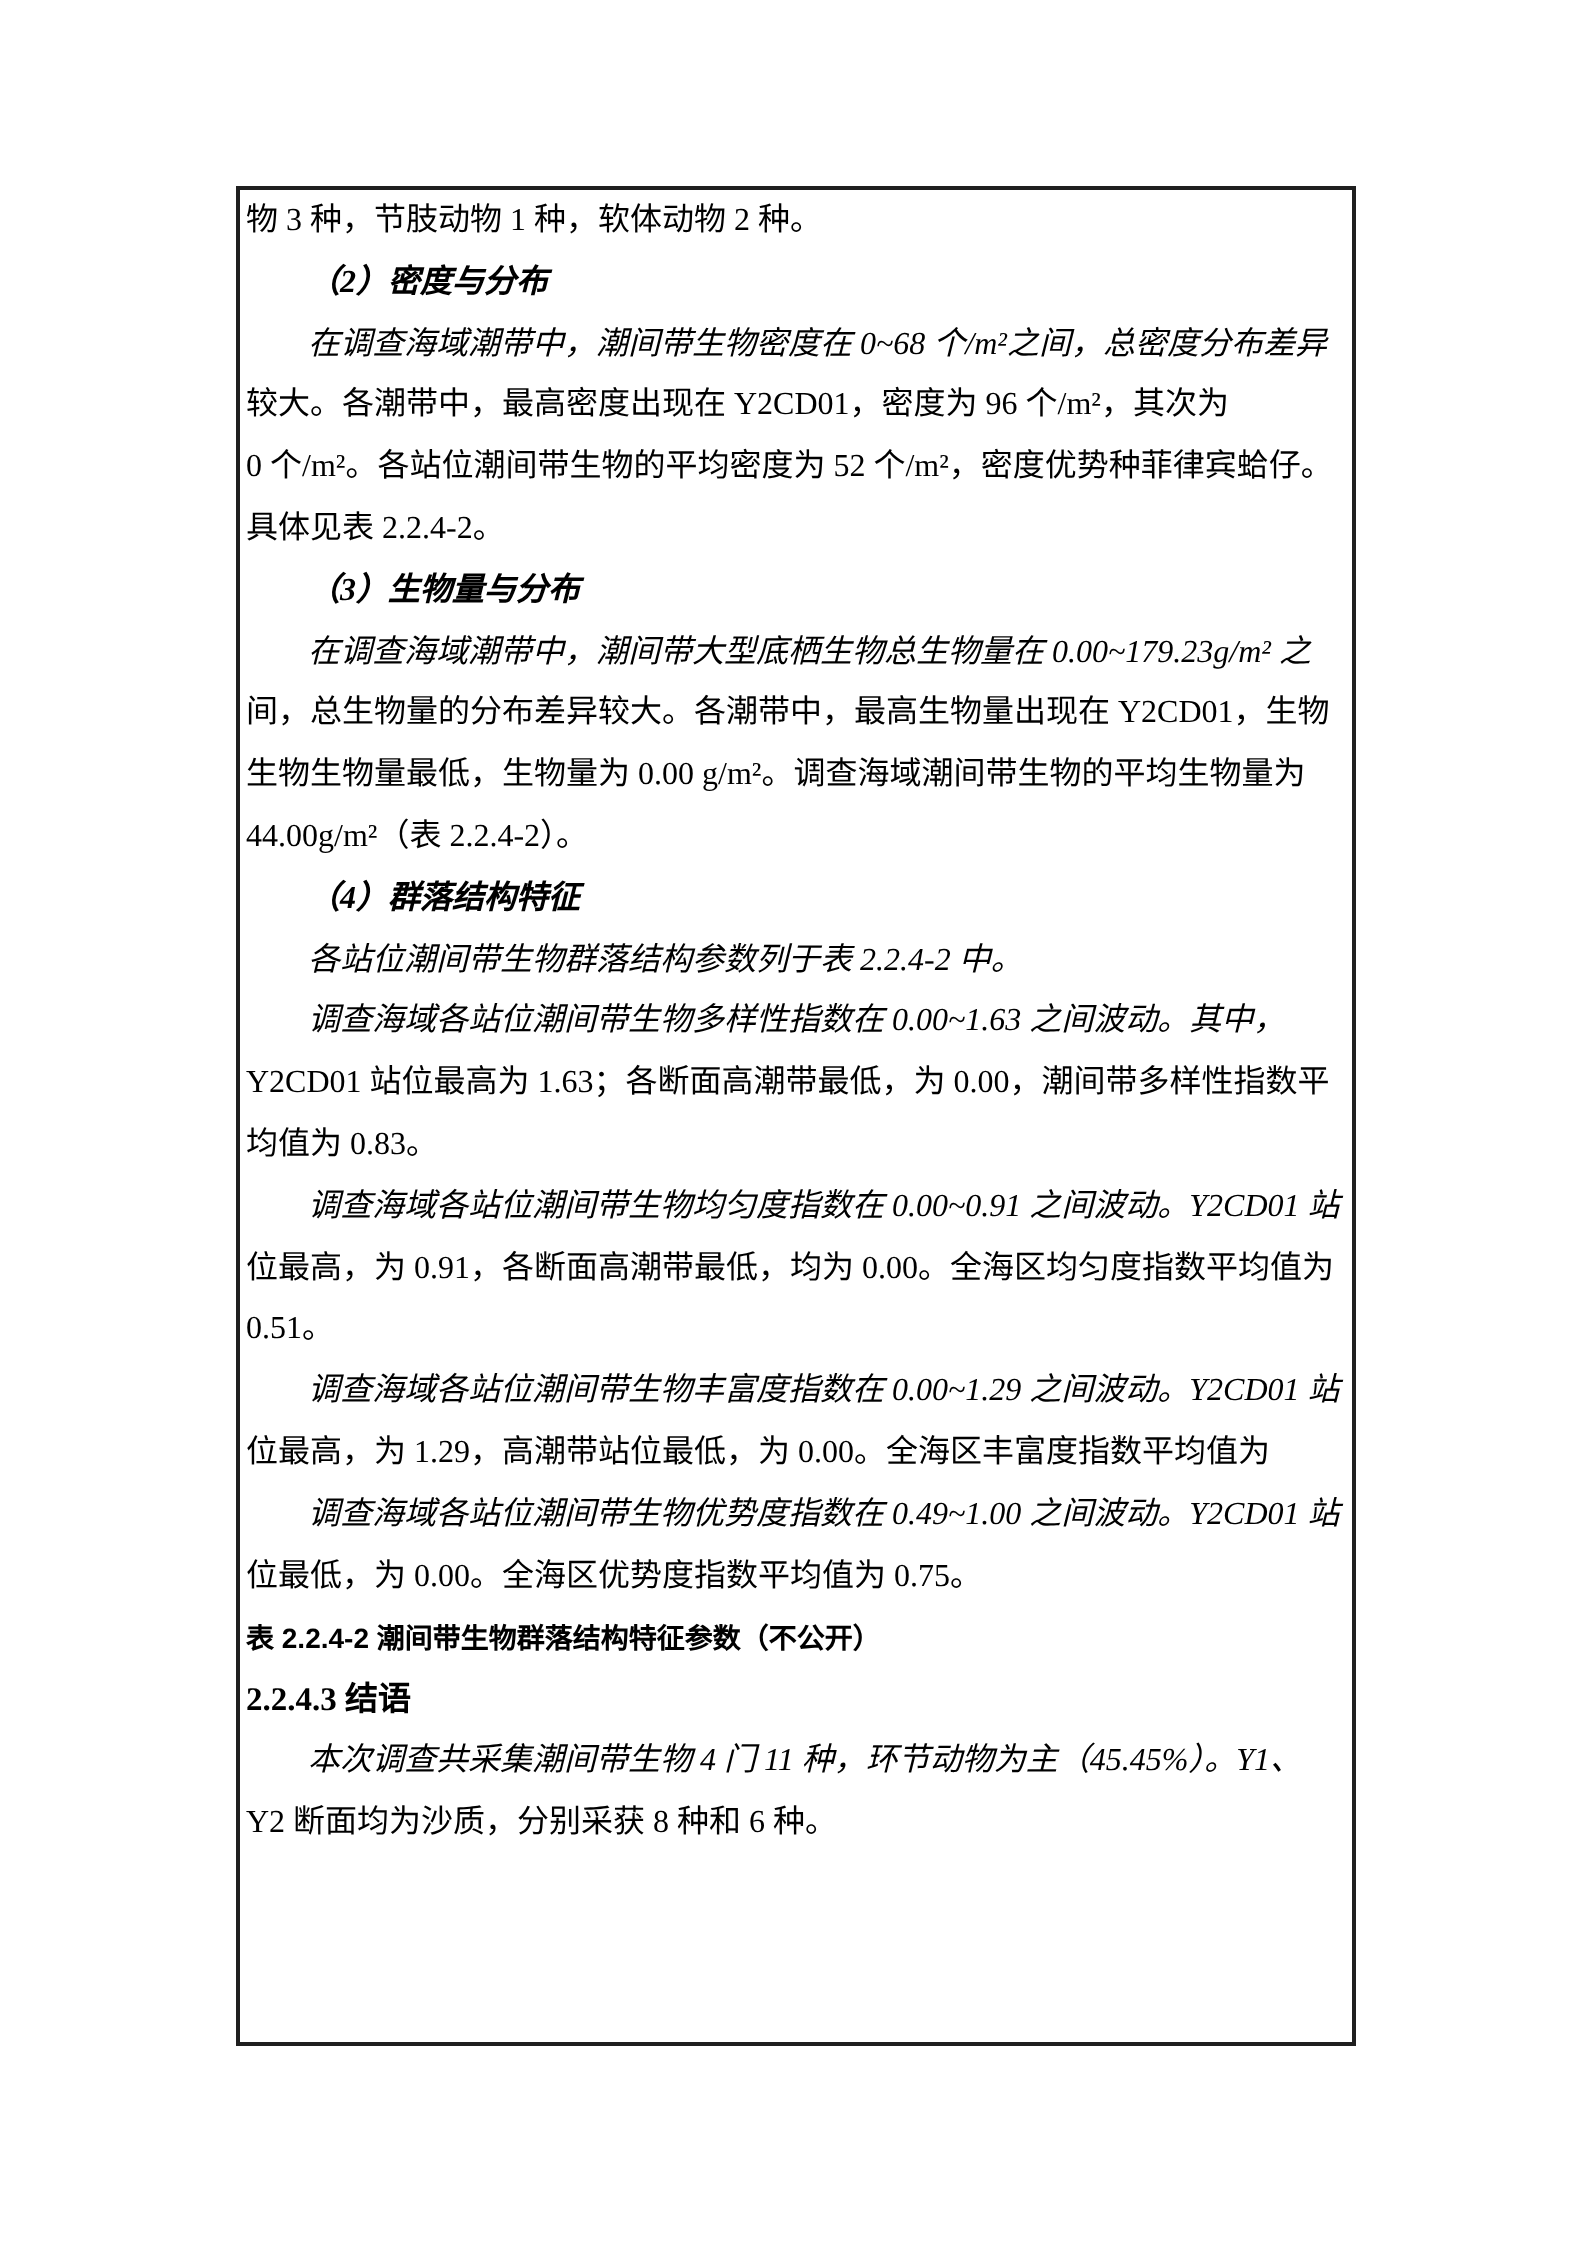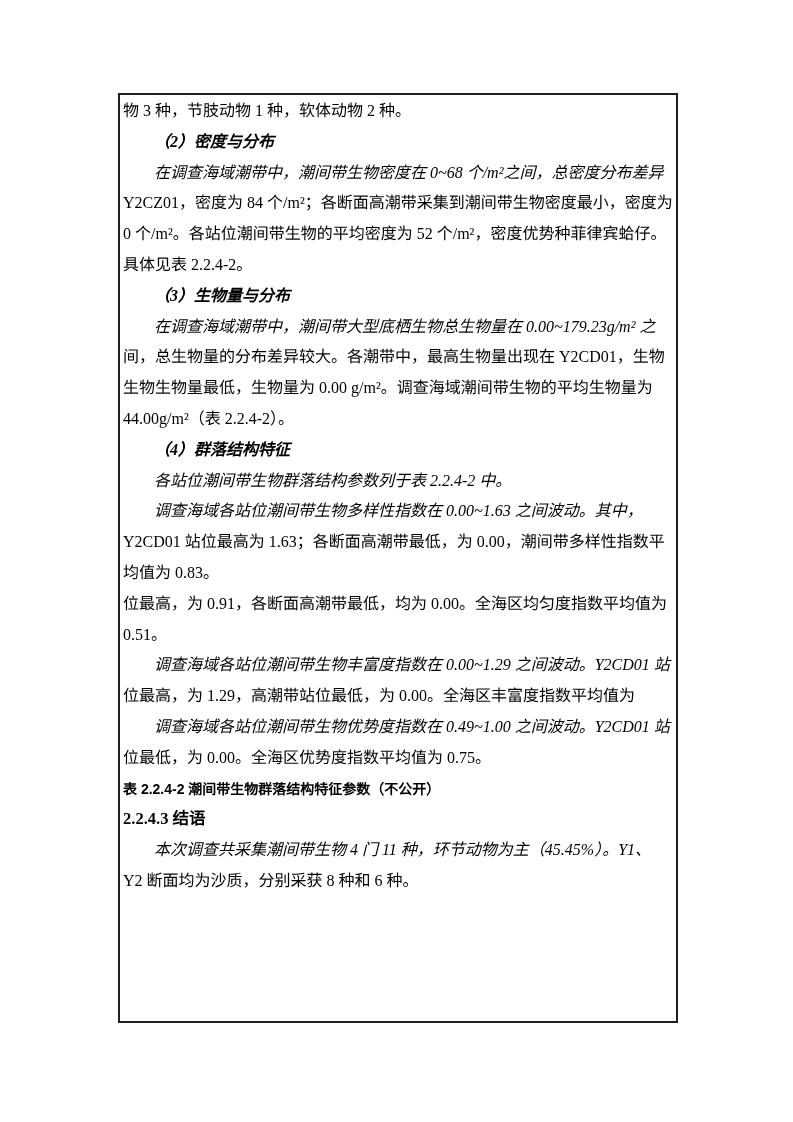--- a/index.html
+++ b/index.html
@@ -55,33 +55,34 @@
   }
 </style>
 </head>
 <body>
 
 <div class="page" style="background: rgb(255, 255, 255); color: rgb(0, 0, 0);">
   <div class="cell" style="border-color: rgb(31, 31, 31);">
       <div class="line body">物 3 种，节肢动物 1 种，软体动物 2 种。</div>
       <div class="line heading2 indent">（2）密度与分布</div>
       <div class="line body indent">在调查海域潮带中，潮间带生物密度在 0~68 个/m²之间，总密度分布差异</div>
-      <div class="line body">Y2CZ01，密度为 84 个/m²；各断面高潮带采集到潮间带生物密度最小，密度为</div>
+      <div class="line body">较大。各潮带中，最高密度出现在 Y2CD01，密度为 96 个/m²，其次为</div>
       <div class="line body">0 个/m²。各站位潮间带生物的平均密度为 52 个/m²，密度优势种菲律宾蛤仔。</div>
       <div class="line body">具体见表 2.2.4-2。</div>
       <div class="line heading2 indent">（3）生物量与分布</div>
       <div class="line body indent">在调查海域潮带中，潮间带大型底栖生物总生物量在 0.00~179.23g/m² 之</div>
       <div class="line body">间，总生物量的分布差异较大。各潮带中，最高生物量出现在 Y2CD01，生物</div>
       <div class="line body">生物生物量最低，生物量为 0.00 g/m²。调查海域潮间带生物的平均生物量为</div>
       <div class="line body">44.00g/m²（表 2.2.4-2）。</div>
       <div class="line heading2 indent">（4）群落结构特征</div>
       <div class="line body indent">各站位潮间带生物群落结构参数列于表 2.2.4-2 中。</div>
       <div class="line body indent">调查海域各站位潮间带生物多样性指数在 0.00~1.63 之间波动。其中，</div>
       <div class="line body">Y2CD01 站位最高为 1.63；各断面高潮带最低，为 0.00，潮间带多样性指数平</div>
       <div class="line body">均值为 0.83。</div>
+      <div class="line body indent">调查海域各站位潮间带生物均匀度指数在 0.00~0.91 之间波动。Y2CD01 站</div>
       <div class="line body">位最高，为 0.91，各断面高潮带最低，均为 0.00。全海区均匀度指数平均值为</div>
       <div class="line body">0.51。</div>
       <div class="line body indent">调查海域各站位潮间带生物丰富度指数在 0.00~1.29 之间波动。Y2CD01 站</div>
       <div class="line body">位最高，为 1.29，高潮带站位最低，为 0.00。全海区丰富度指数平均值为</div>
       <div class="line body indent">调查海域各站位潮间带生物优势度指数在 0.49~1.00 之间波动。Y2CD01 站</div>
       <div class="line body">位最低，为 0.00。全海区优势度指数平均值为 0.75。</div>
       <div class="line caption">表 2.2.4-2 潮间带生物群落结构特征参数（不公开）</div>
       <div class="line heading1">2.2.4.3 结语</div>
       <div class="line body indent">本次调查共采集潮间带生物 4 门 11 种，环节动物为主（45.45%）。Y1、</div>
       <div class="line body">Y2 断面均为沙质，分别采获 8 种和 6 种。</div>

